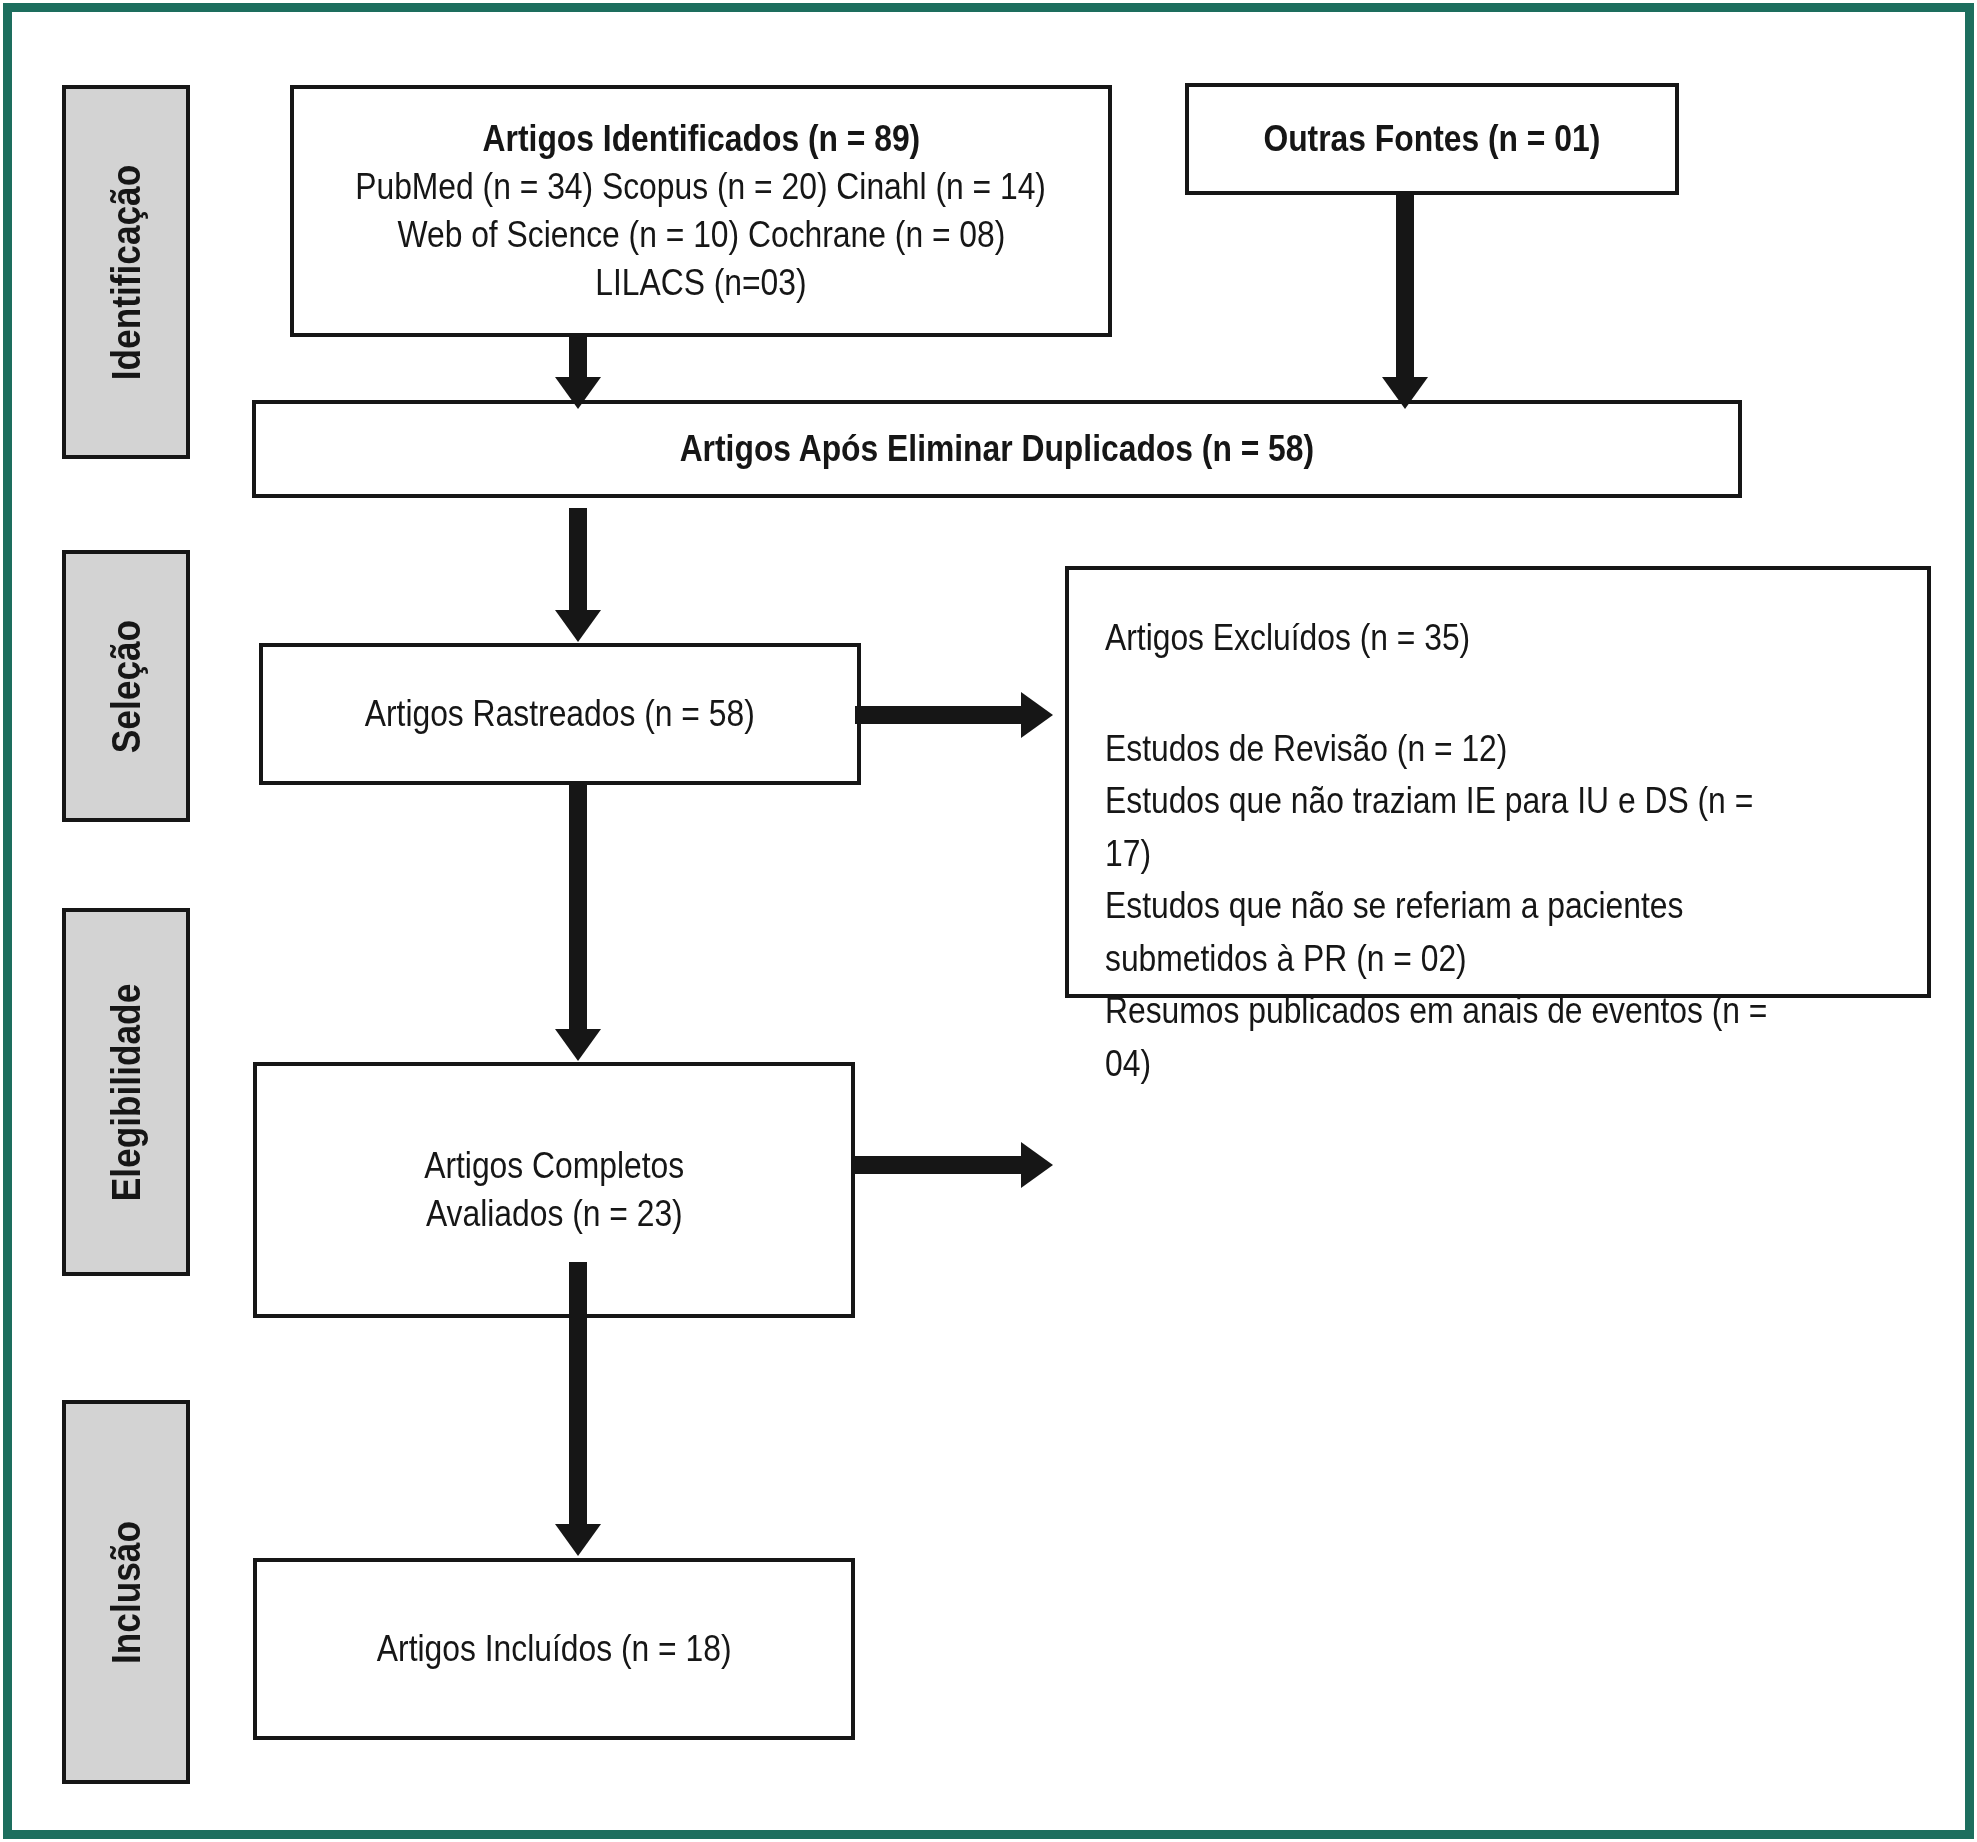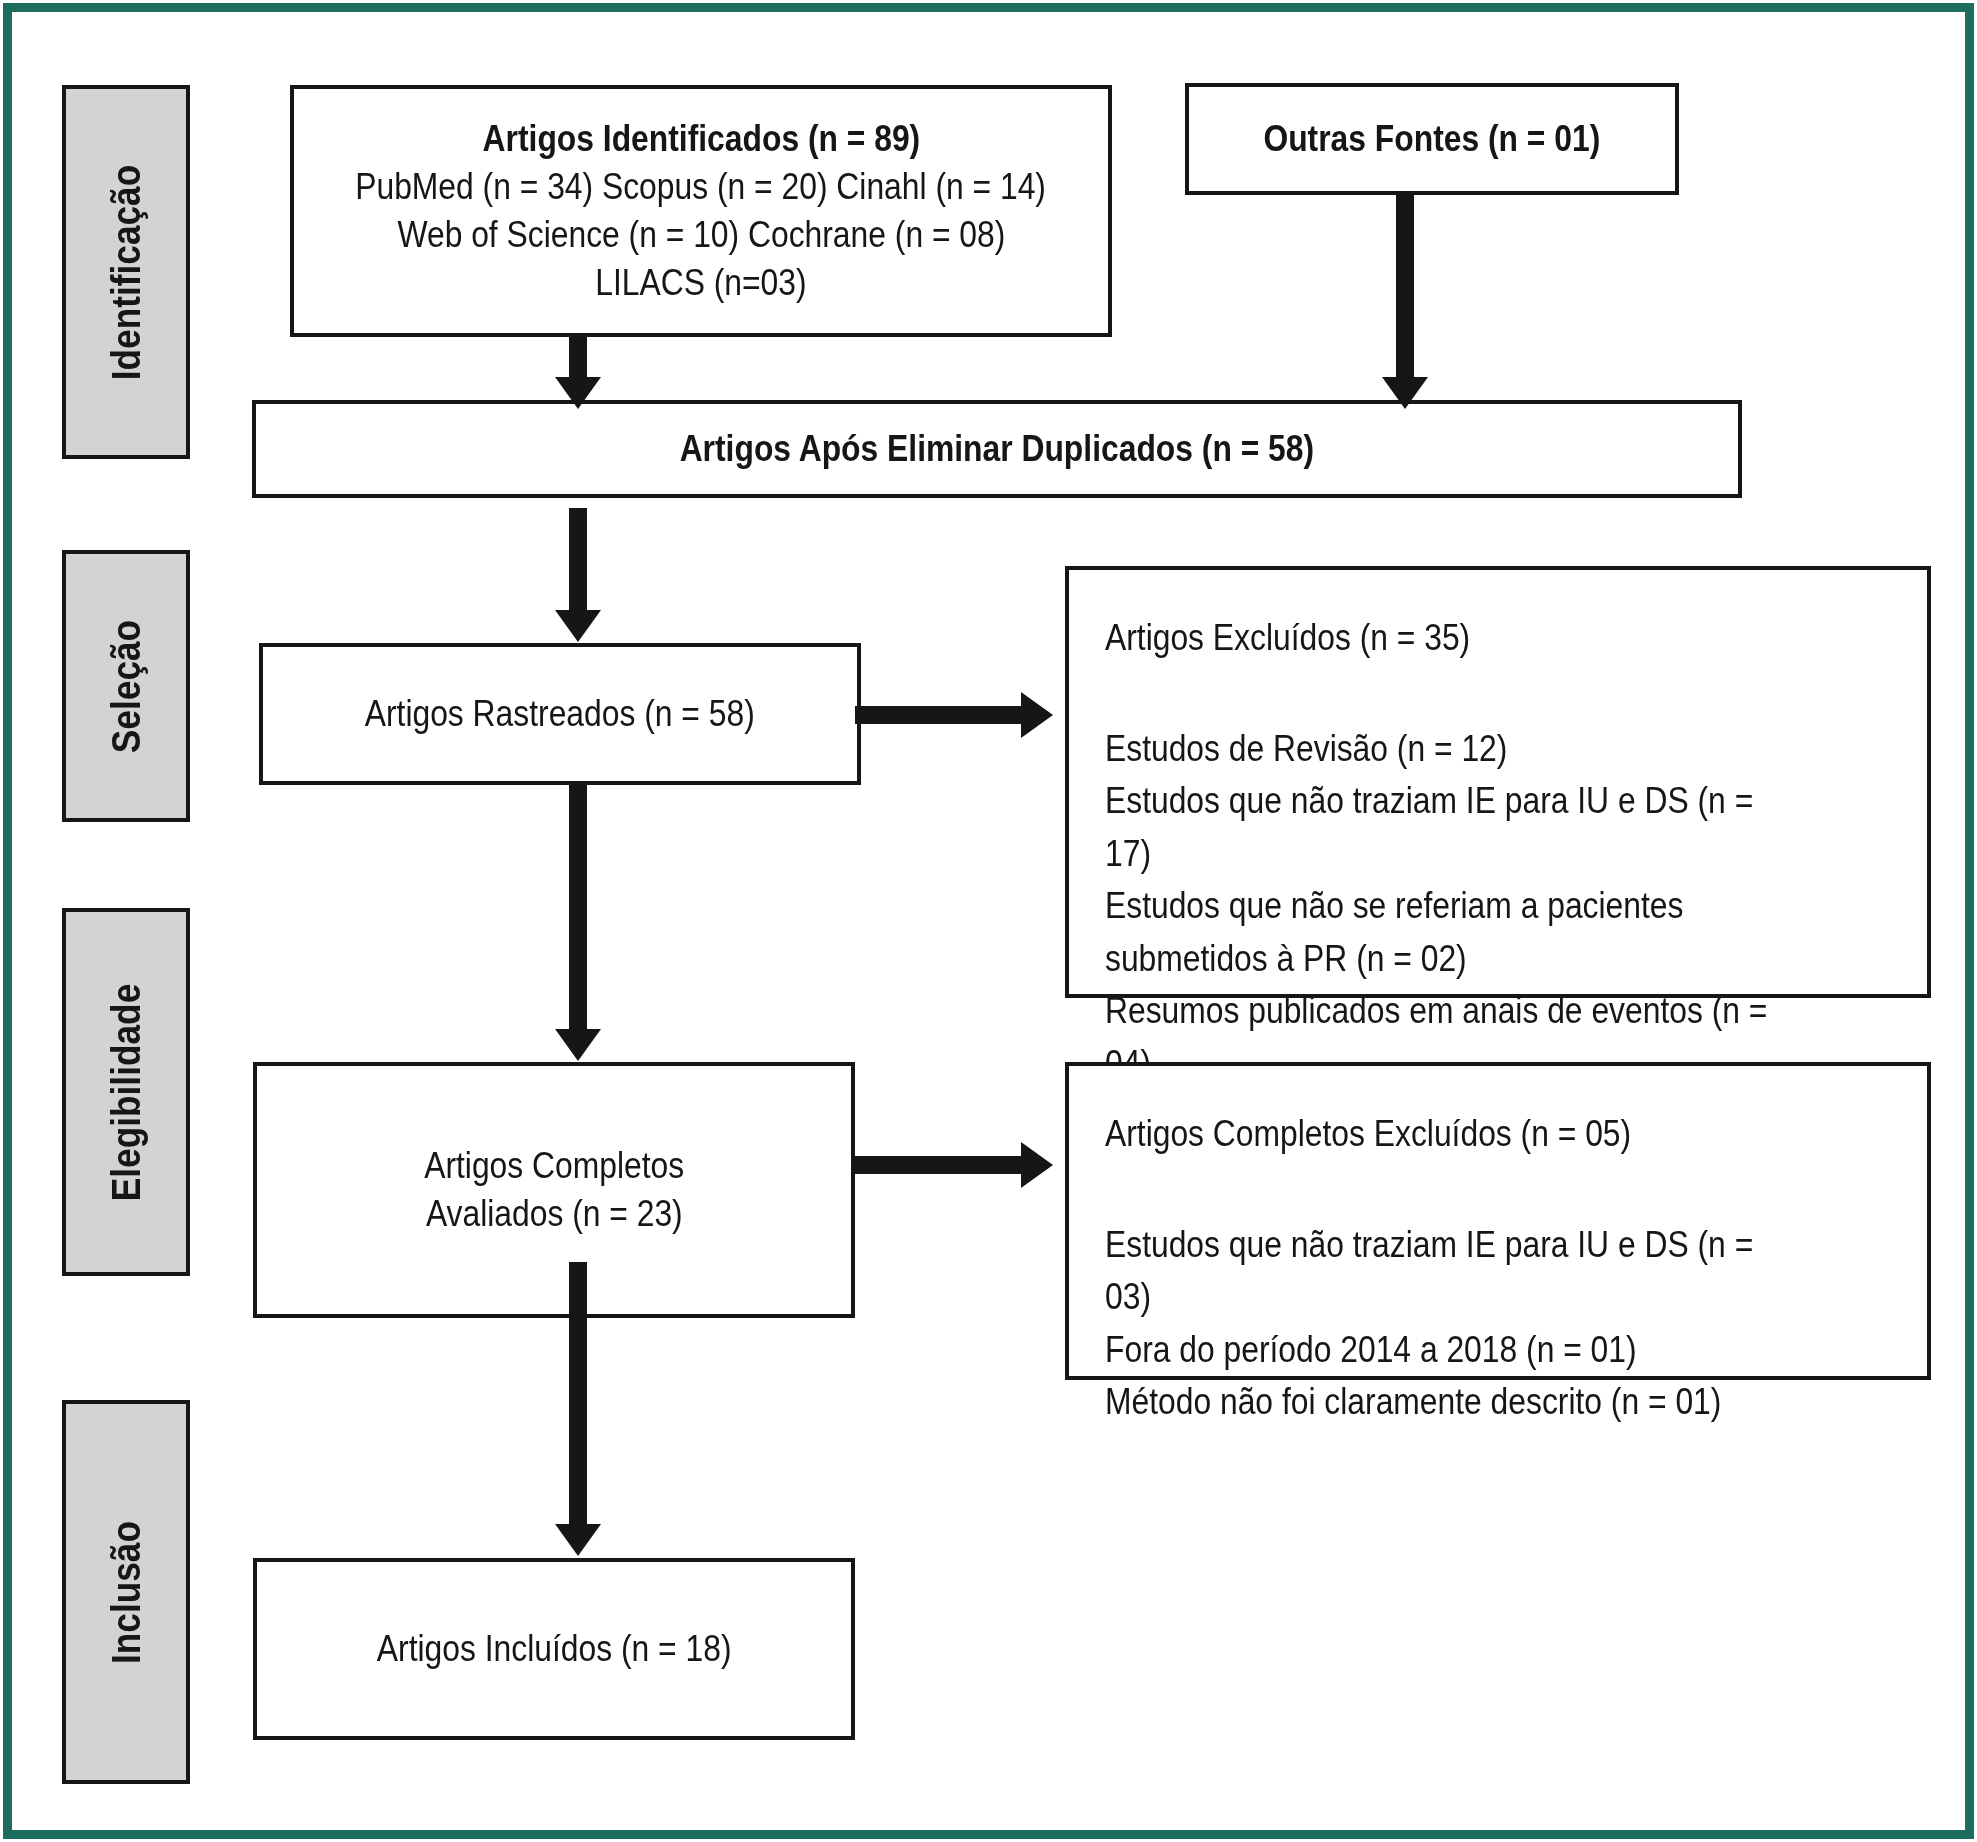--- a/index.html
+++ b/index.html
@@ -91,26 +91,20 @@
     <div class="ln">Estudos que não traziam IE para IU e DS (n = 17)</div>
     <div class="ln">Estudos que não se referiam a pacientes submetidos à PR (n = 02)</div>
     <div class="ln">Resumos publicados em anais de eventos (n = 04)</div>
   </div>
 
   <div class="box" style="left:253px;top:1062px;width:602px;height:256px;">
     <div class="ln">Artigos Completos</div>
     <div class="ln">Avaliados (n = 23)</div>
   </div>
 
-  <div class="box box-left" style="left:1065px;top:1062px;width:866px;height:318px;">
-    <div class="ln ttl">Artigos Completos Excluídos (n = 05)</div>
-    <div class="ln">Estudos que não traziam IE para IU e DS (n = 03)</div>
-    <div class="ln">Fora do período 2014 a 2018 (n = 01)</div>
-    <div class="ln">Método não foi claramente descrito (n = 01)</div>
-  </div>
 
   <div class="box" style="left:253px;top:1558px;width:602px;height:182px;">
     <div class="ln">Artigos Incluídos (n = 18)</div>
   </div>
 
   <div class="arrow-v" style="left:555px;top:337px;height:72px;">
     <div class="shaft"></div>
       <div class="head"></div>
   </div>
   <div class="arrow-v" style="left:1382px;top:193px;height:216px;">

